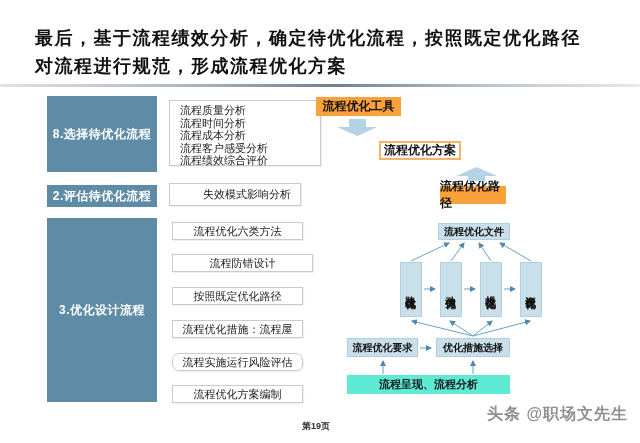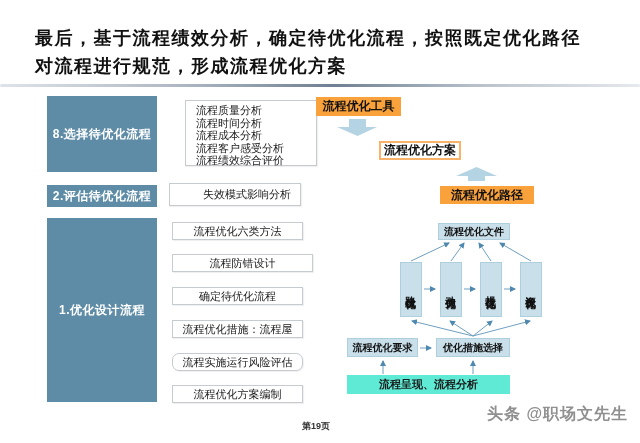--- a/index.html
+++ b/index.html
@@ -71,42 +71,42 @@
 
   <div class="abs slide-title" style="left:35px; top:24px; width:600px;">
     <div>最后，基于流程绩效分析，确定待优化流程，按照既定优化路径</div>
     <div>对流程进行规范，形成流程优化方案</div>
   </div>
 
   <div class="abs divider" style="left:0; top:84px; width:640px;"></div>
 
   <div class="abs box-teal" style="left:47px; top:96px;  width:110px; height:76px;">8.选择待优化流程</div>
   <div class="abs box-teal" style="left:47px; top:185px; width:110px; height:22px;">2.评估待优化流程</div>
-  <div class="abs box-teal" style="left:47px; top:218px; width:110px; height:184px;">1.优化设计流程</div>
+  <div class="abs box-teal" style="left:47px; top:218px; width:110px; height:184px;">3.优化设计流程</div>
 
-  <div class="abs box-white list" style="left:169px; top:100px; width:132px; height:66px;margin-left:16px;">
+  <div class="abs box-white list" style="left:169px; top:100px; width:152px; height:66px;">
     <div>流程质量分析</div>
     <div>流程时间分析</div>
     <div>流程成本分析</div>
     <div>流程客户感受分析</div>
     <div>流程绩效综合评价</div>
   </div>
 
   <div class="abs box-white" style="left:169px; top:183px; width:132px; height:23px;padding-left:24px;">失效模式影响分析</div>
 
   <div class="abs box-white" style="left:172px; top:222px; width:131px; height:18px;">流程优化六类方法</div>
   <div class="abs box-white" style="left:172px; top:254px; width:141px; height:18px;">流程防错设计</div>
-  <div class="abs box-white" style="left:172px; top:287px; width:131px; height:18px;">确定待优化流程</div>
+  <div class="abs box-white" style="left:172px; top:287px; width:131px; height:18px;">按照既定优化路径</div>
   <div class="abs box-white" style="left:172px; top:320px; width:131px; height:18px;">流程优化措施：流程屋</div>
   <div class="abs box-white" style="left:172px; top:353px; width:131px; height:18px;border-radius:7px;">流程实施运行风险评估</div>
   <div class="abs box-white" style="left:172px; top:385px; width:131px; height:18px;">流程优化方案编制</div>
 
   <div class="abs box-orange" style="left:316px; top:97px;  width:85px; height:19px;">流程优化工具</div>
   <div class="abs box-plan" style="left:379px; top:141px; width:82px; height:19px;">流程优化方案</div>
-  <div class="abs box-orange" style="left:440px; top:186px; width:94px; height:18px;">流程优化路径</div>
+  <div class="abs box-orange" style="left:440px; top:186px; width:66px; height:18px;">流程优化路径</div>
 
   <div class="abs box-lightblue" style="left:438px; top:223px; width:72px; height:17px;">流程优化文件</div>
 
   <div class="abs box-vert" style="left:400px; top:262px; width:22px; height:55px;">路线优化</div>
   <div class="abs box-vert" style="left:440px; top:262px; width:22px; height:55px;">动力优化</div>
   <div class="abs box-vert" style="left:480px; top:262px; width:22px; height:55px;">规范优化</div>
   <div class="abs box-vert" style="left:520px; top:262px; width:22px; height:55px;">资源优化</div>
 
   <div class="abs box-lightblue" style="left:347px; top:338px; width:71px; height:19px;">流程优化要求</div>
   <div class="abs box-lightblue" style="left:436px; top:338px; width:74px; height:19px;">优化措施选择</div>

